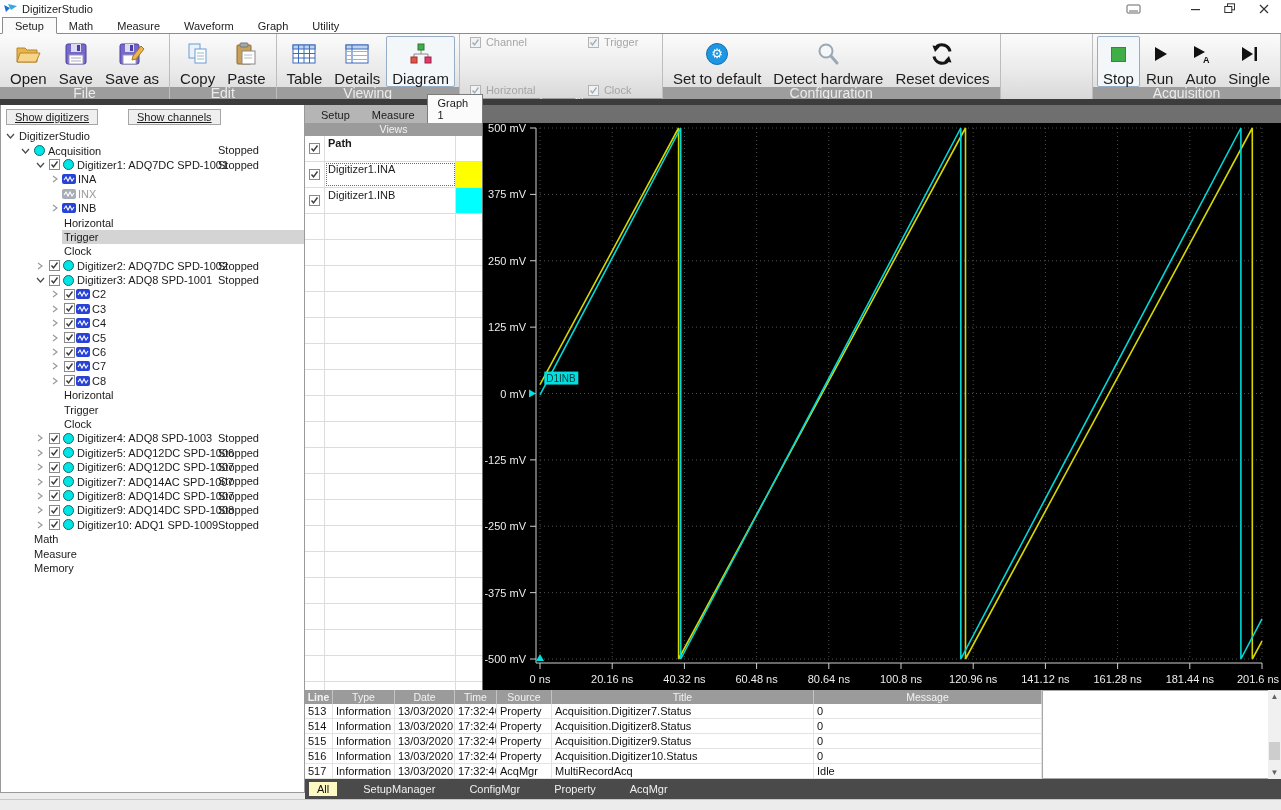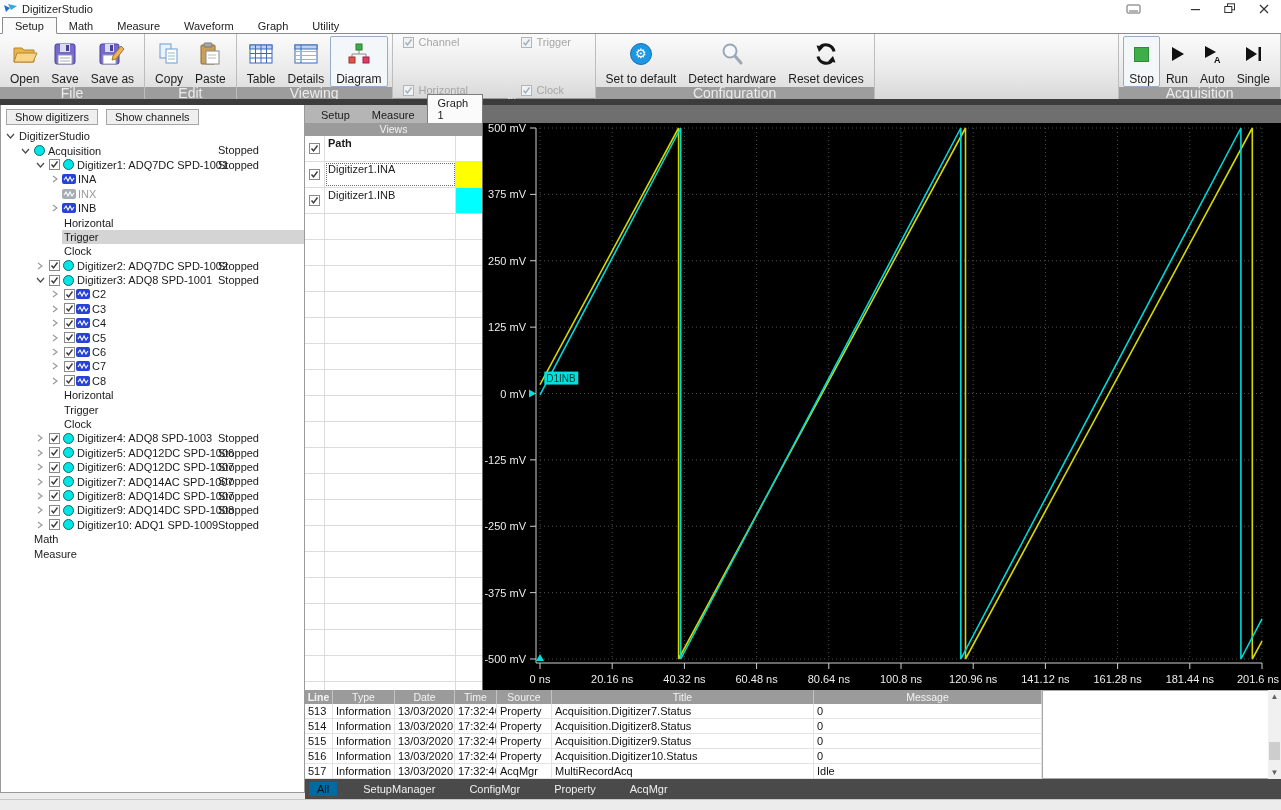--- a/index.html
+++ b/index.html
@@ -21,36 +21,36 @@
   .menu-tab.active { background:#fafafa; border:1px solid #8c8c8c; border-bottom:1px solid #fafafa; margin-bottom:-1px; }
 
   
   #ribbon { position:absolute; left:0; top:34px; width:1281px; height:65px; background:linear-gradient(#fbfbfb,#e9e9e9 60%,#d8d8d8); display:flex; align-items:stretch; }
   .rib-group { display:flex; flex-direction:column; border-right:1px solid #bdbdbd; }
   .rib-group.right-side { border-left:1px solid #bdbdbd; }
   .rib-items { flex:1; display:flex; align-items:stretch; padding:2px 4px 0 4px; }
   .rib-caption { height:12px; background:#9d9d9d; color:#ebebeb; font-size:14px; line-height:12px; text-align:center; }
   .rib-btn { display:flex; flex-direction:column; align-items:center; justify-content:space-between; padding:3px 5px 1px 5px; min-width:34px; border:1px solid transparent; border-radius:2px; }
   .rib-btn .ico { height:28px; display:flex; align-items:center; justify-content:center; }
-  .rib-btn .lbl { font-size:12px; color:#1c1c1c; white-space:nowrap; line-height:12px; }
+  .rib-btn .lbl { font-size:15px; color:#1c1c1c; white-space:nowrap; line-height:12px; }
   .rib-btn.pressed { background:#f4f7fa; border:1px solid #97adc4; }
   .cf-grid { display:grid; grid-template-columns:86px 64px; grid-template-rows:repeat(2,16px); grid-auto-flow:column; align-content:center; column-gap:14px; row-gap:4px; padding:0 10px;gap:32px; }
   .cf-item { display:flex; align-items:center; gap:5px; }
   .cf-item .lbl { font-size:11px; color:#a6a6a6; }
   .cbox { width:11px; height:11px; background:#fff; border:1px solid #8a8a8a; display:inline-flex; align-items:center; justify-content:center; flex:0 0 auto; }
   .cbox.dis { border-color:#b4b4b4; background:#f2f2f2; }
   .ribbon-spacer { flex:1; }
   .gear-circle { width:22px; height:22px; border-radius:50%; background:#1d97e4; border:1px solid #1570ae; color:#fff; font-size:13px; line-height:20px; text-align:center; }
   .stop-sq { width:15px; height:15px; background:#3fae49; border:1px solid #2f8a3a; }
 
   #dark-strip { position:absolute; left:0; top:99px; width:1281px; height:6px; background:#3c3c3c; }
 
   
   #sidebar { position:absolute; left:0; top:105px; width:305px; height:688px; background:#ffffff; border:1px solid #9a9a9a; border-top:none; overflow:hidden; }
-  #sidebar-buttons { display:flex; gap:8px; padding:4px 0 4px 5px; }
+  #sidebar-buttons { display:flex; gap:30px; padding:4px 0 4px 5px;text-decoration:underline; }
   .sb-btn { background:#efefef; border:1px solid #a6a6a6; font-size:11px; padding:1px 8px; color:#222; }
   .tree-row { position:relative; height:14.4px; display:flex; align-items:center; }
   .tree-pad { flex:0 0 auto; }
   .tree-slot { width:14px; flex:0 0 auto; display:flex; align-items:center; justify-content:center; }
   .tree-label { padding-left:2px; white-space:nowrap; color:#1a1a1a; flex:1; line-height:14px; }
   .tree-row.selected .tree-label { background:#d4d4d4; }
   .tree-label.dim { color:#9a9a9a; }
   .tree-status { position:absolute; left:217px; top:0; line-height:14.4px; color:#1a1a1a; }
   .t-circle { width:11px; height:11px; border-radius:50%; background:#00e6e6; border:1px solid #0c6c6c; }
   .t-wave { width:14px; height:10px; border-radius:2px; background:#2742d6; display:flex; align-items:center; justify-content:center; }
@@ -83,21 +83,21 @@
   .log-row { display:flex; height:15px; border-bottom:1px solid #e3e3e3; background:#fff; }
   .log-cell { font-size:11px; line-height:14px; color:#111; padding-left:3px; border-right:1px solid #e3e3e3; overflow:hidden; white-space:nowrap; }
   #log-detail { position:absolute; left:737px; top:0; width:531px; height:89px; background:#ffffff; border:1px solid #a8a8a8; }
   #log-scrollbar { position:absolute; right:0; top:0; width:13px; height:89px; background:#f0f0f0; }
   .sb-arrow { height:13px; display:flex; align-items:center; justify-content:center; color:#606060; font-size:8px; }
   #sb-thumb { position:absolute; left:1px; width:11px; height:18px; top:52px; background:#cdcdcd; }
 
   
   #log-tabbar { position:absolute; left:305px; top:779px; width:976px; height:20px; background:#4a4a4a; display:flex; align-items:center; gap:18px; padding-left:4px; }
   .lt-tab { color:#f0f0f0; font-size:11px; padding:1px 8px; }
-  .lt-tab.active { background:#0369a1; color:#111; }
+  .lt-tab.active { background:#fef9c3; color:#111; }
 
   #statusbar { position:absolute; left:0; top:799px; width:1281px; height:11px; background:#ececec; border-top:1px solid #c8c8c8; }
   #sidebar-bottom-filler { position:absolute; left:0; top:793px; width:305px; height:17px; background:#ececec; }
 
   svg { display:block; }
 </style>
 </head>
 <body>
 
 <div id="root">
@@ -833,20 +833,25 @@
         </div>
         <div class="tree-row">
           <span class="tree-pad" style="width: 17px;"></span>
           <span class="tree-slot"></span>
           <span class="tree-label">Math</span>
         </div>
         <div class="tree-row">
           <span class="tree-pad" style="width: 17px;"></span>
           <span class="tree-slot"></span>
           <span class="tree-label">Measure</span>
+        </div>
+        <div class="tree-row">
+          <span class="tree-pad" style="width: 17px;"></span>
+          <span class="tree-slot"></span>
+          <span class="tree-label">Memory</span>
         </div>
       </div>
   </div>
 
   <div id="center-tabstrip">
     <div id="center-tabs-inner">
         <div class="c-tab">Setup</div>
         <div class="c-tab">Measure</div>
         <div class="c-tab active">Graph 1</div>
       </div>

